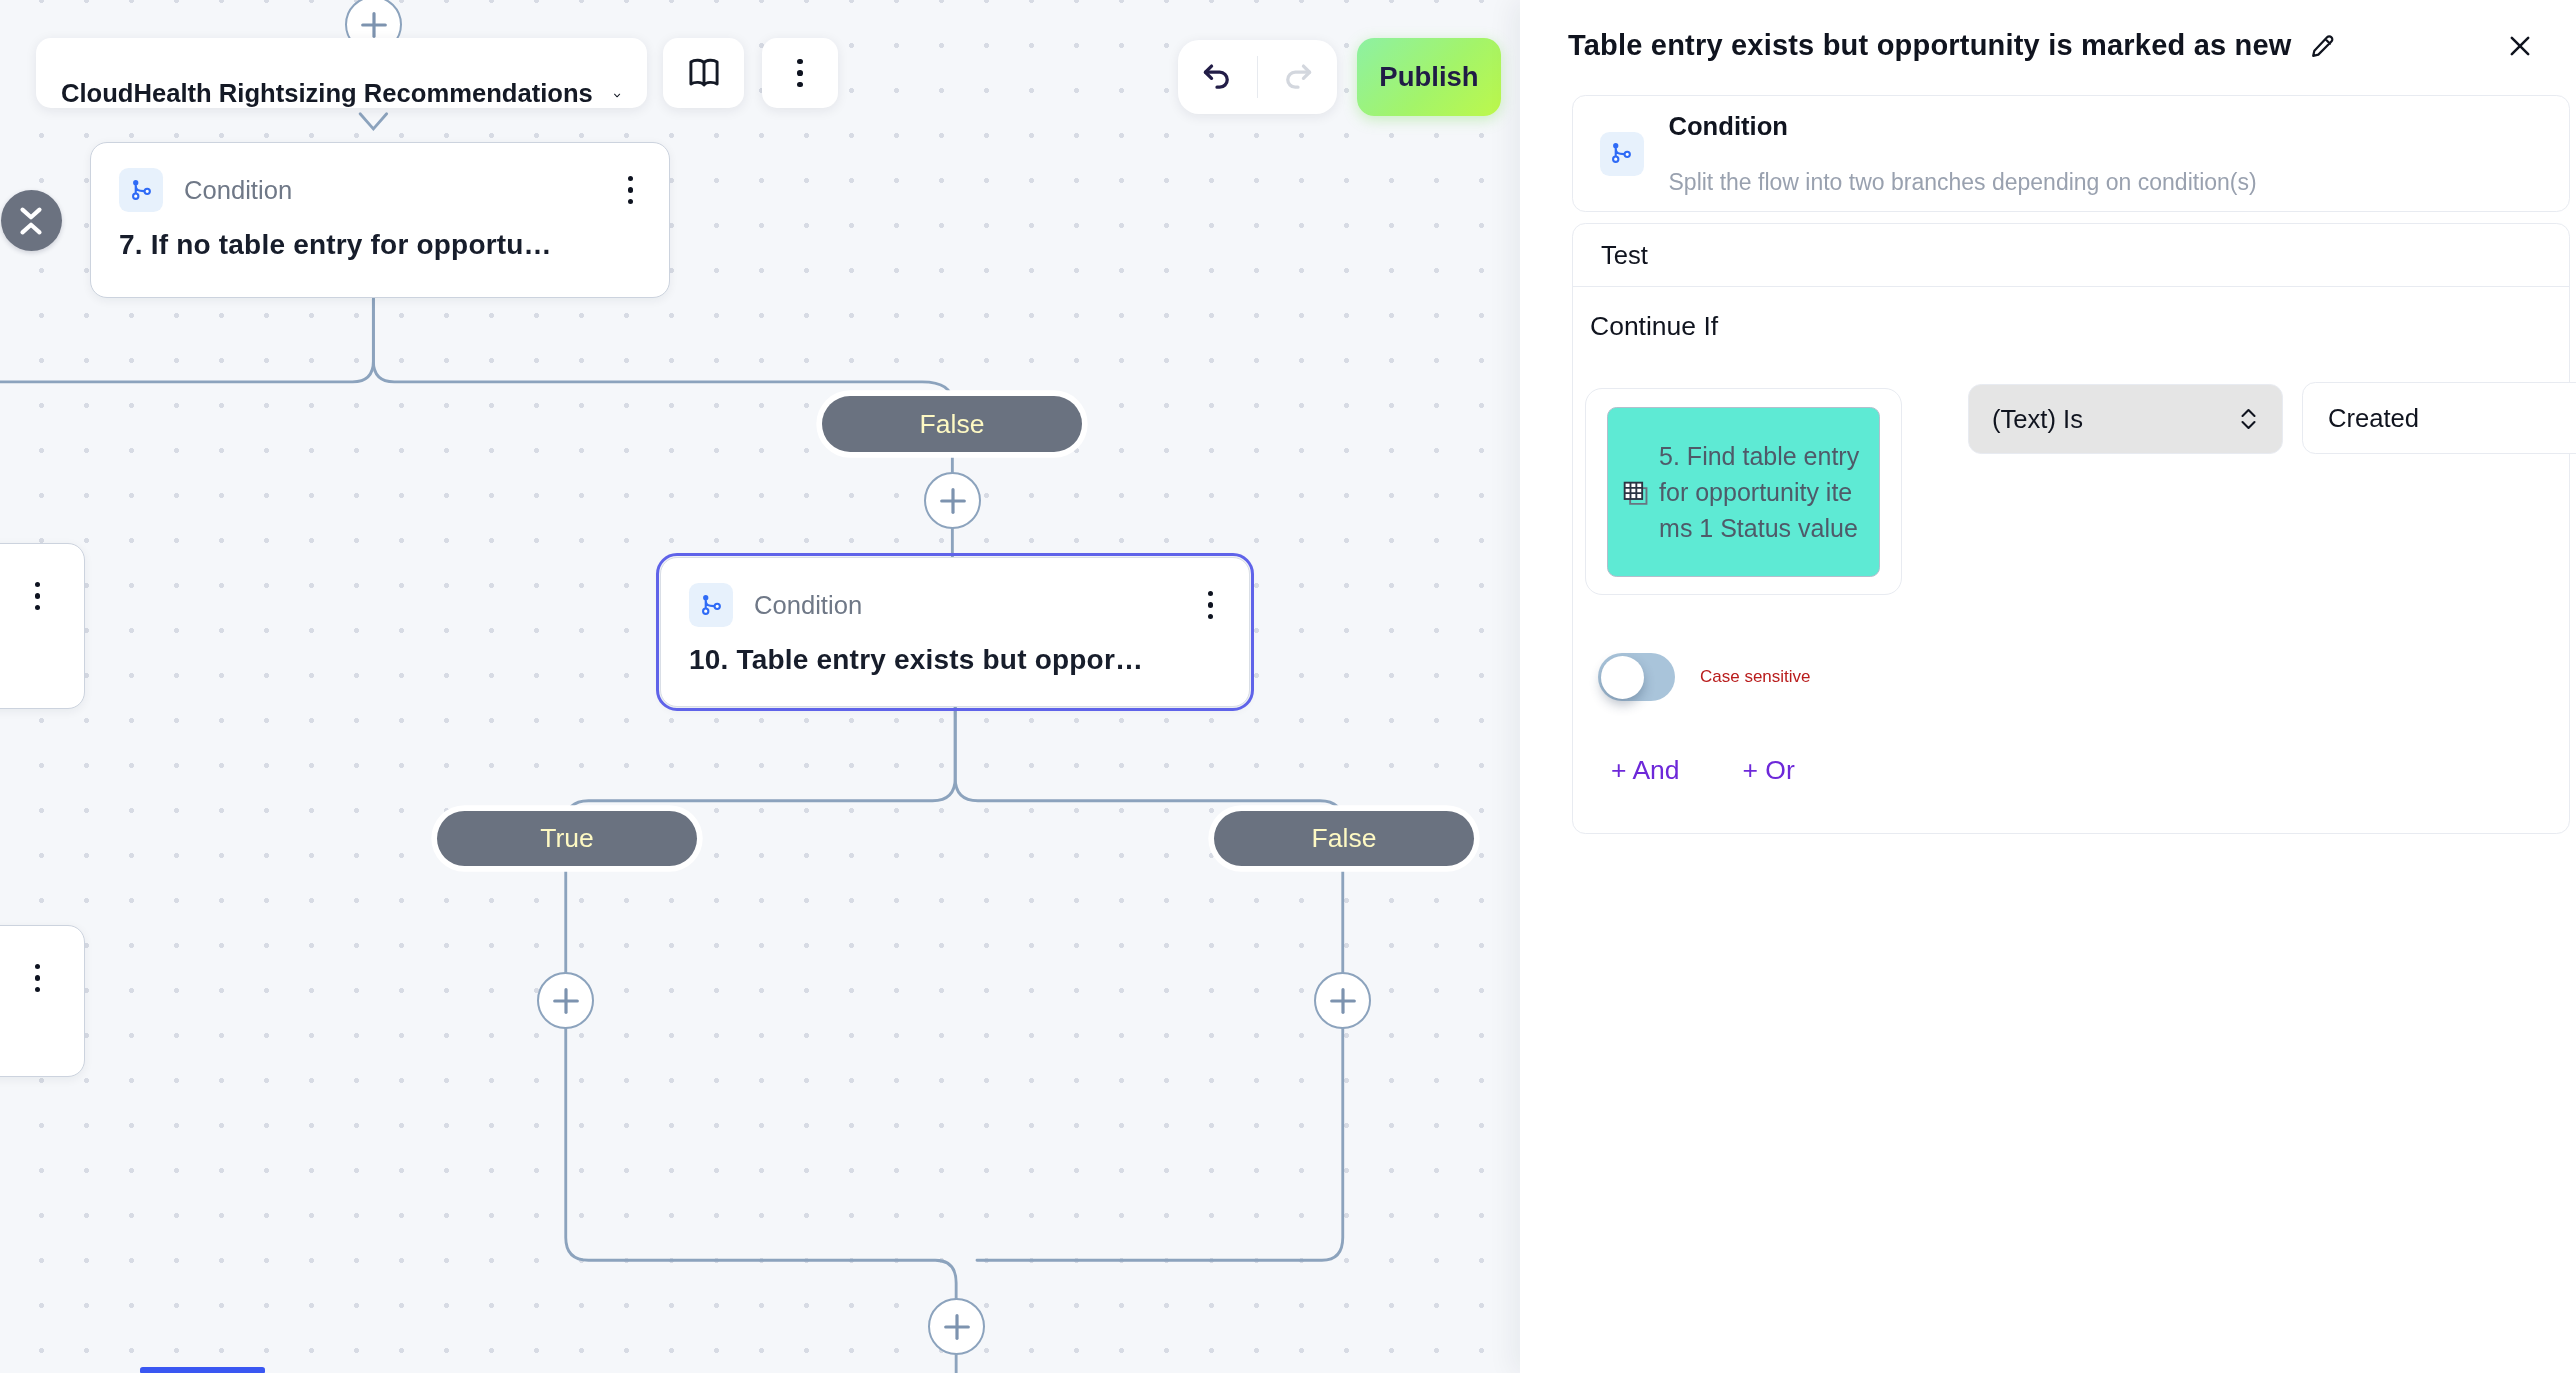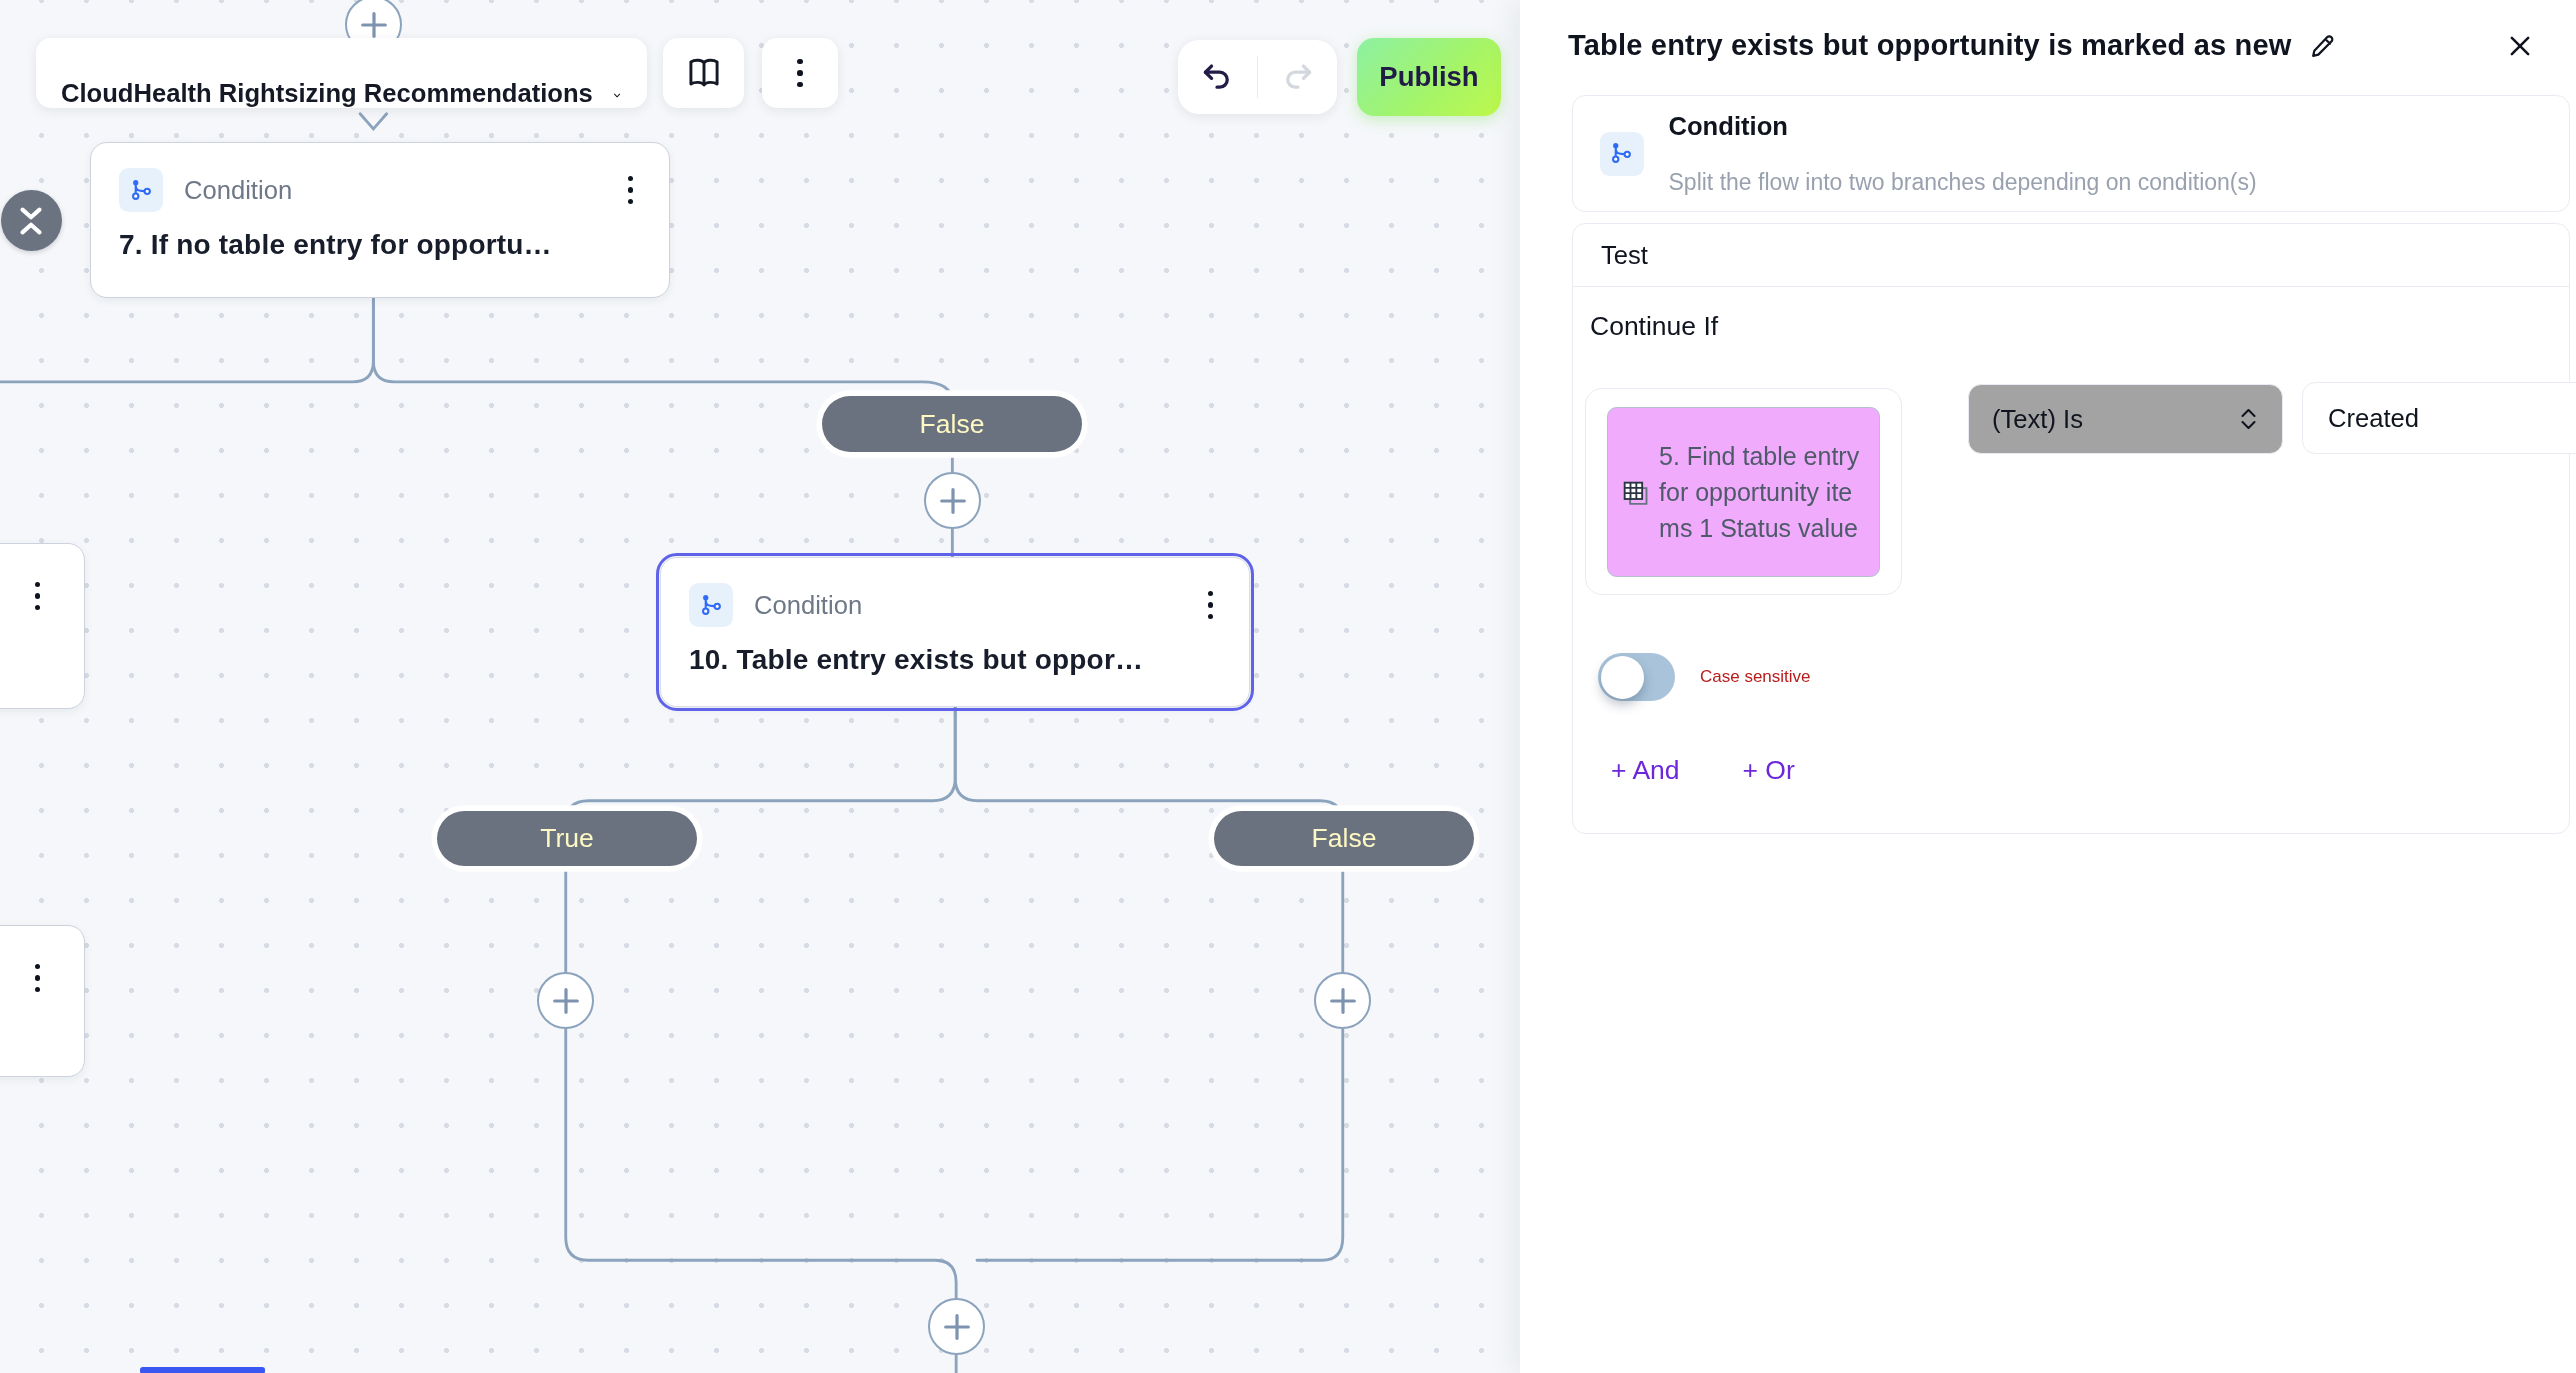--- a/index.html
+++ b/index.html
@@ -104,28 +104,28 @@
   .tab-row { display:flex; height:63px; border-bottom:1.9px solid #e8ebf1; }
   .tab { flex:1; display:flex; align-items:center; padding:0 28px; font-size:25.6px; color:#10141f; cursor:pointer; }
   .tab.active { background:#e7e9ee; font-weight:700; border-top-left-radius:11.4px; }
   .section-label { position:absolute; left:17px; top:87px; font-size:26.5px; color:#10141f; }
 
   .operand-wrap {
     position:absolute; left:12.3px; top:164px; width:317px; height:207px;
     border:1.9px solid #e8ebf1; border-radius:17px; display:flex; align-items:center; justify-content:center;
   }
   .operand-chip {
-    width:273px; height:170px; border:1.9px solid #b3bfcd; border-radius:9.5px; background:#f0abfc;
+    width:273px; height:170px; border:1.9px solid #b3bfcd; border-radius:9.5px; background:#5eead4;
     display:flex; align-items:center; gap:11.4px; padding:9.5px 11.4px; cursor:pointer;
   }
   .operand-chip .txt { font-size:25px; color:#4f5a69; line-height:36px; word-break:break-all; width:205px; }
 
   .operator-select {
     position:absolute; left:395px; top:160px; width:315px; height:70px;
-    border:1.9px solid #e8ebf1; border-radius:13.3px; background:#a3a3a3;
+    border:1.9px solid #e8ebf1; border-radius:13.3px; background:#e5e5e5;
     display:flex; align-items:center; padding:0 23px; cursor:pointer;
   }
   .operator-select .val { font-size:25.6px; color:#10141f; }
   .operator-select svg { margin-left:auto; }
 
   .value-input {
     position:absolute; left:729px; top:158px; width:313px; height:72px;
     border:1.9px solid #e8ebf1; border-radius:13.3px; background:#fff;
     font-family:inherit; font-size:25.6px; color:#10141f; padding:0 25px; outline:none;
   }

